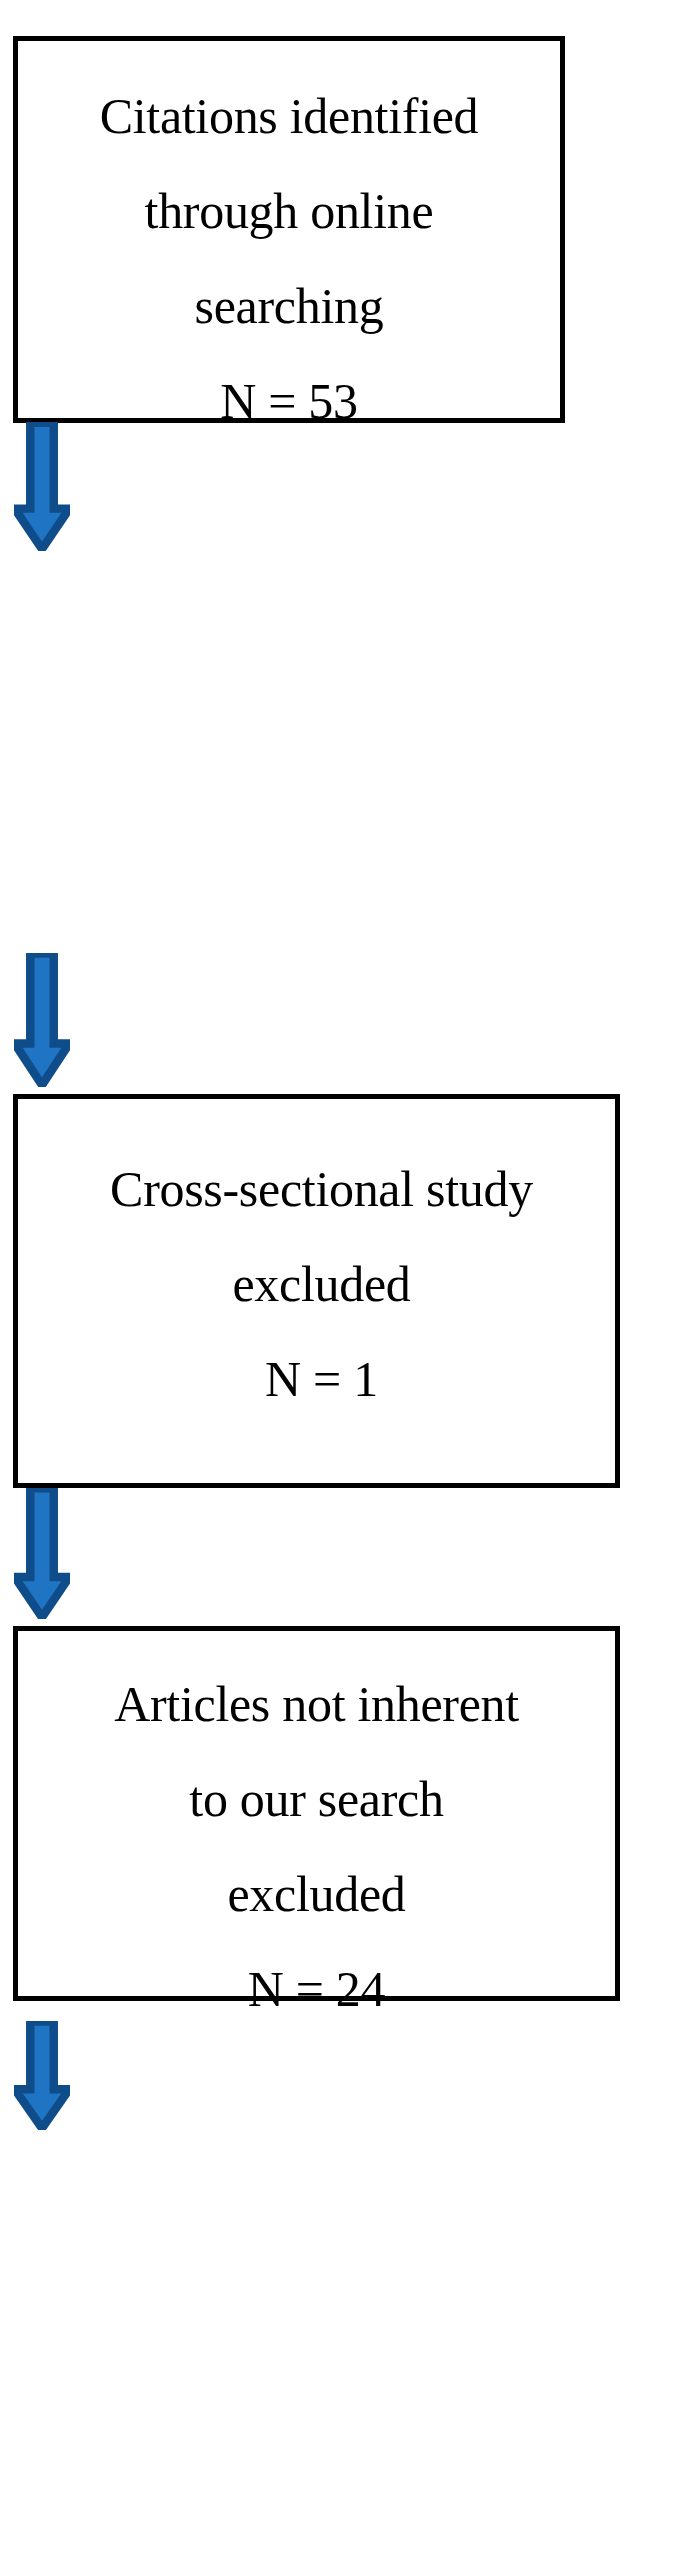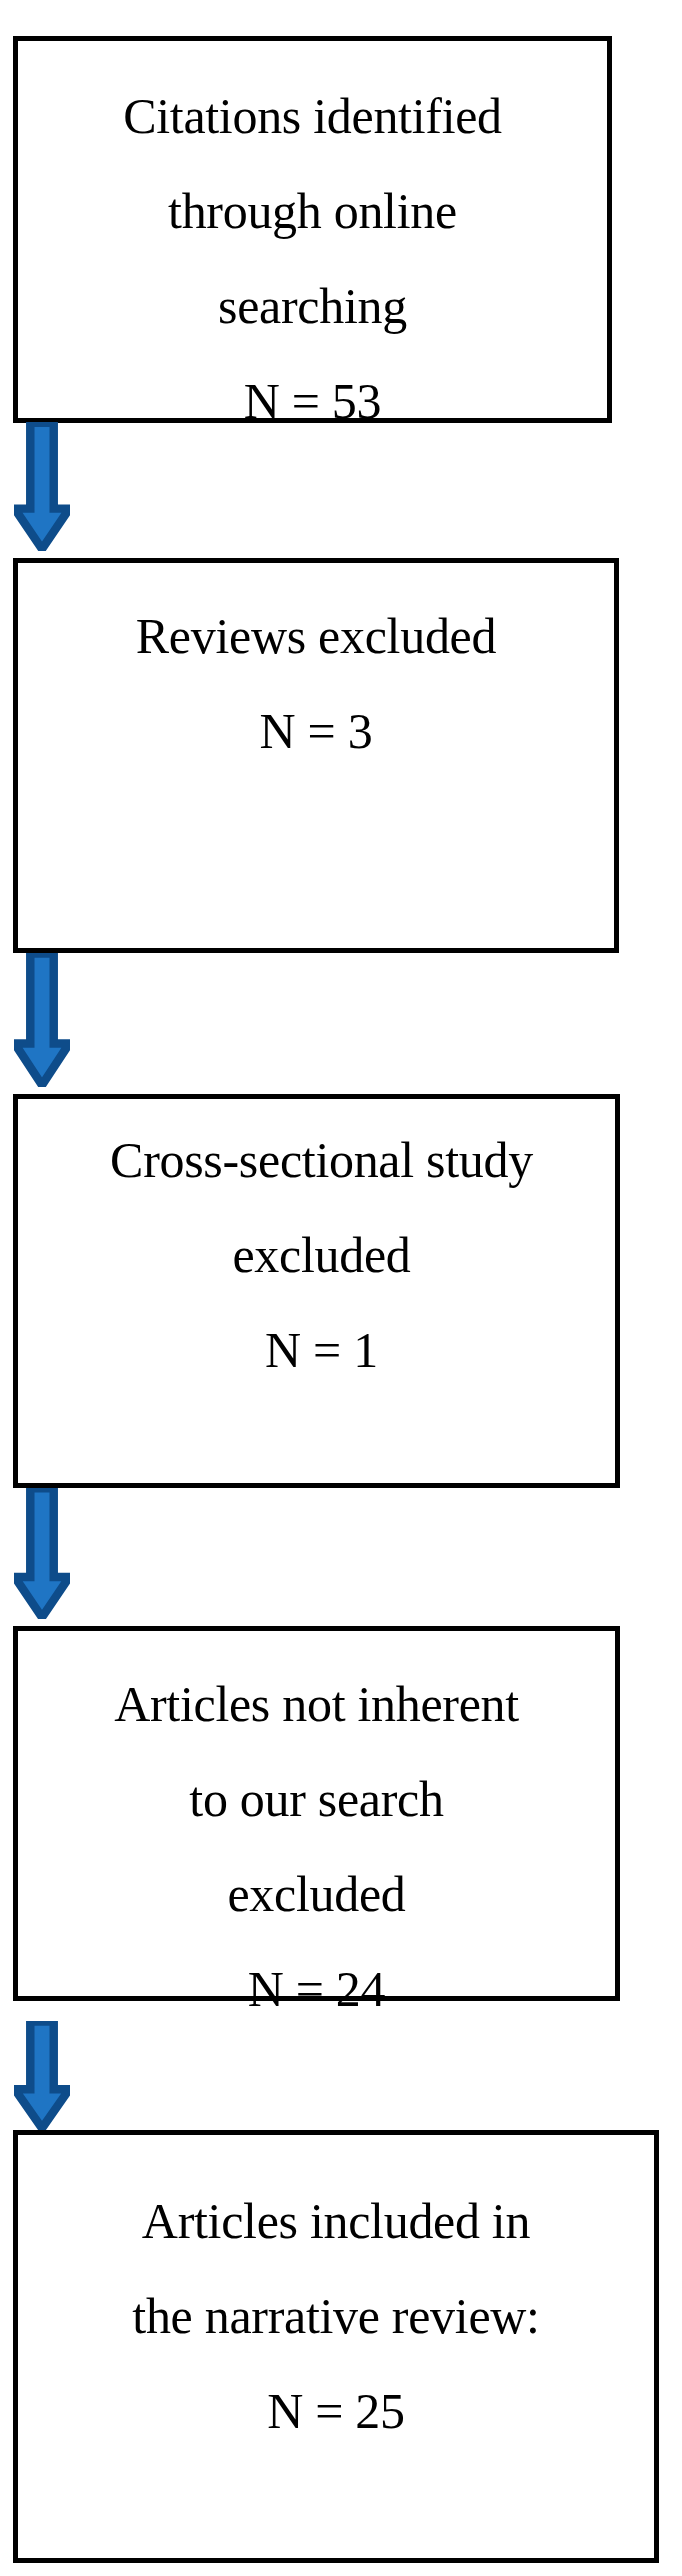--- a/index.html
+++ b/index.html
@@ -46,46 +46,42 @@
   }
   .flow-arrow svg {
     display: block;
   }
 </style>
 </head>
 <body>
 
 <div id="flow-root">
 
-  <div class="flow-box" style="left:13px; top:36px; width:599px; height:387px;">
+  <div class="flow-box" style="left:13px; top:36px; width:552px; height:387px;">
     <div class="box-text" style="top:27.6px;">Citations identified
 through online
 searching
 N = 53</div>
   </div>
 
   <div class="flow-arrow" style="left:14.4px; top:422px; width:56px; height:129px;">
     <svg width="56" height="129" viewBox="0 0 86 196" xmlns="http://www.w3.org/2000/svg">
       <polygon points="25,0 61,0 61,132 85,132 43,194 1,132 25,132" fill="#1f75c4" stroke="#0e4c8a" stroke-width="13" stroke-linejoin="miter"></polygon>
     </svg>
   </div>
 
-  <div class="flow-box" style="left:13px; top:558px; width:606px; height:395px;">
-    <div class="box-text" style="top:26px;">Reviews excluded
-N = 3</div>
-  </div>
 
   <div class="flow-arrow" style="left:14.4px; top:953px; width:56px; height:134px;">
     <svg width="56" height="134" viewBox="0 0 86 204" xmlns="http://www.w3.org/2000/svg">
       <polygon points="25,0 61,0 61,138 85,138 43,202 1,138 25,138" fill="#1f75c4" stroke="#0e4c8a" stroke-width="13" stroke-linejoin="miter"></polygon>
     </svg>
   </div>
 
   <div class="flow-box" style="left:13px; top:1094px; width:607px; height:394px;">
-    <div class="box-text" style="top:14px;padding-left:10px;">Cross-sectional study
+    <div class="box-text" style="top:43px;padding-left:10px;">Cross-sectional study
 excluded
 N = 1</div>
   </div>
 
   <div class="flow-arrow" style="left:14.4px; top:1488px; width:56px; height:131px;">
     <svg width="56" height="131" viewBox="0 0 86 200" xmlns="http://www.w3.org/2000/svg">
       <polygon points="25,0 61,0 61,136 85,136 43,198 1,136 25,136" fill="#1f75c4" stroke="#0e4c8a" stroke-width="13" stroke-linejoin="miter"></polygon>
     </svg>
   </div>
 
@@ -95,20 +91,15 @@
 excluded
 N = 24</div>
   </div>
 
   <div class="flow-arrow" style="left:14.4px; top:2021px; width:56px; height:109px;">
     <svg width="56" height="109" viewBox="0 0 86 166" xmlns="http://www.w3.org/2000/svg">
       <polygon points="25,0 61,0 61,104 85,104 43,164 1,104 25,104" fill="#1f75c4" stroke="#0e4c8a" stroke-width="13" stroke-linejoin="miter"></polygon>
     </svg>
   </div>
 
-  <div class="flow-box" style="left:13px; top:2130px; width:646px; height:433px;">
-    <div class="box-text" style="top:39px;">Articles included in
-the narrative review:
-N = 25</div>
-  </div>
 
 </div>
 
 
 </body></html>

